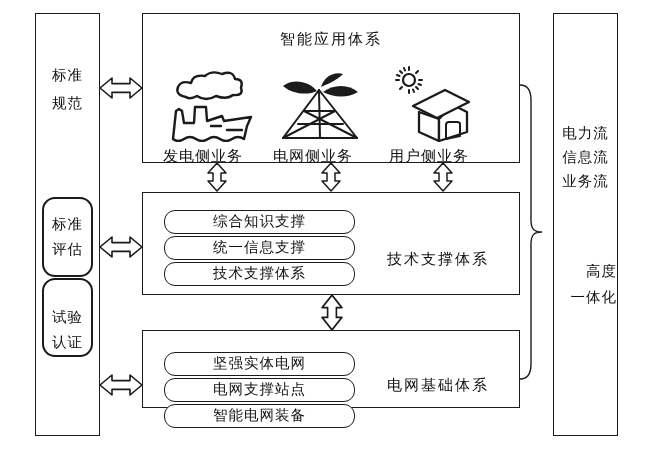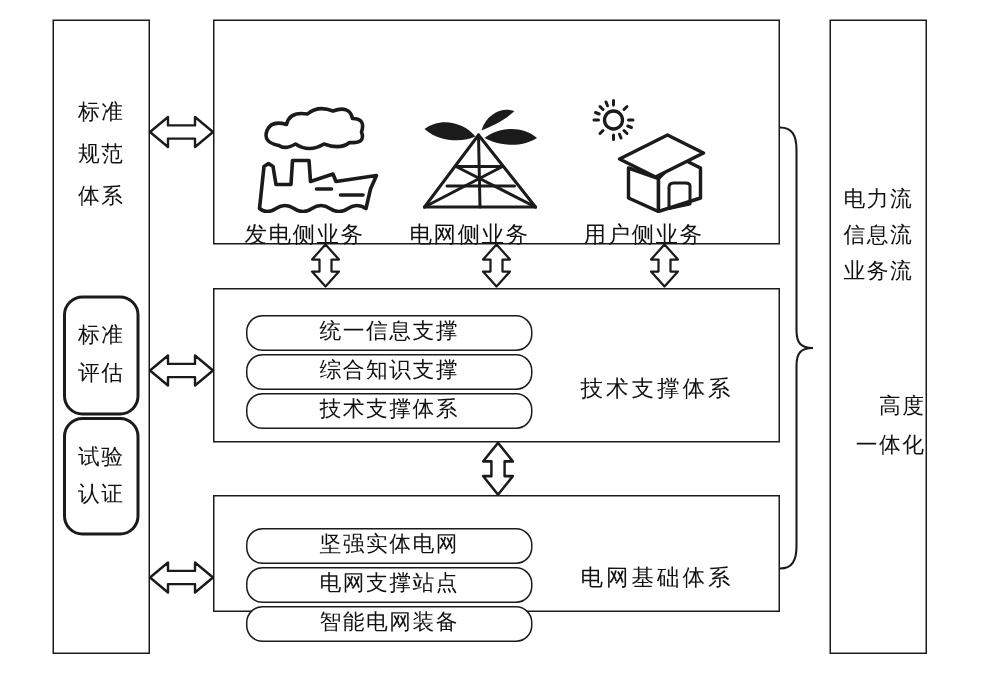--- a/index.html
+++ b/index.html
@@ -24,21 +24,21 @@
   .rp-int { top:244px; }
   .rp-int div { line-height:26px;text-align:right; }
   .pill-tall {
     position:absolute; left:6px; width:51px; box-sizing:border-box;
     border:2px solid #1b1b1b; border-radius:13px; background:#fff;
     display:flex; flex-direction:column; justify-content:center;
     text-align:center;
   }
   .pill-tall div { font-size:14.5px; line-height:25px; letter-spacing:1px; }
   .lp-box1 { top:183px; height:80px; }
-  .lp-box2 { top:264px; height:79px; }
+  .lp-box2 { top:264px; height:79px;justify-content:flex-end; }
   
   .layer-top { left:142px; top:13px;  width:378px; height:150px; }
   .layer-mid { left:142px; top:192px; width:378px; height:103px; }
   .layer-bot { left:142px; top:330px; width:378px; height:78px; }
   .layer-title {
     position:absolute; top:16px; left:0; width:100%; text-align:center;
     font-size:15px; letter-spacing:2px;
   }
   .icon-group { position:absolute; top:52px; width:110px; text-align:left; }
   .ig-1 { left:20px; } .ig-2 { left:130px; } .ig-3 { left:246px; }
@@ -59,33 +59,33 @@
 </style>
 </head>
 <body>
 
 <div class="canvas">
 
   <div class="box panel-left">
     <div class="vblock lp-title">
       <div>标准</div>
       <div>规范</div>
-      <div>体系</div>
     </div>
     <div class="pill-tall lp-box1">
       <div>标准</div>
       <div>评估</div>
     </div>
     <div class="pill-tall lp-box2">
       <div>试验</div>
       <div>认证</div>
     </div>
   </div>
 
   <div class="box layer-top">
+    <div class="layer-title">智能应用体系</div>
 
     <div class="icon-group ig-1">
       <svg width="96" height="76" viewBox="0 0 96 76">
         <g fill="none" stroke="#1b1b1b" stroke-width="2.4" stroke-linejoin="round" stroke-linecap="round">
           <path d="M 23,31 Q 12,29 15,21 Q 18,14 28,17 Q 30,8 42,10 Q 49,4 59,8 Q 70,4 72,13 Q 81,13 78,22 Q 81,30 70,29 Q 64,34 53,30 Q 43,36 34,30 Q 27,34 23,31 Z"></path>
           <path d="M 10,73 L 13,45 L 16,43 L 19,45 L 21,57 L 31,57 L 32,41 L 43,41 L 44,55 L 59,50 L 61,55 L 88,51 L 84,60 L 81,73 Q 75,69 69,73 Q 63,77 57,73 Q 51,69 45,73 Q 39,77 33,73 Q 27,69 21,73 Q 15,77 10,73 Z"></path>
           <path d="M 48,60 L 58,60"></path>
           <path d="M 64,64 L 79,64"></path>
         </g>
       </svg>
@@ -125,22 +125,22 @@
           <path d="M 31,45 L 84,72"></path>
           <path d="M 62,45 L 10,72"></path>
         </g>
       </svg>
       <div class="icon-label">电网侧业务</div>
     </div>
   </div>
 
   <div class="box layer-mid">
     <div class="pill-stack ps-mid">
+      <div class="pill">综合知识支撑</div>
       <div class="pill">统一信息支撑</div>
-      <div class="pill">综合知识支撑</div>
       <div class="pill">技术支撑体系</div>
     </div>
     <div class="side-title">技术支撑体系</div>
   </div>
 
   <div class="box layer-bot">
     <div class="pill-stack ps-bot">
       <div class="pill">坚强实体电网</div>
       <div class="pill">电网支撑站点</div>
       <div class="pill">智能电网装备</div>

